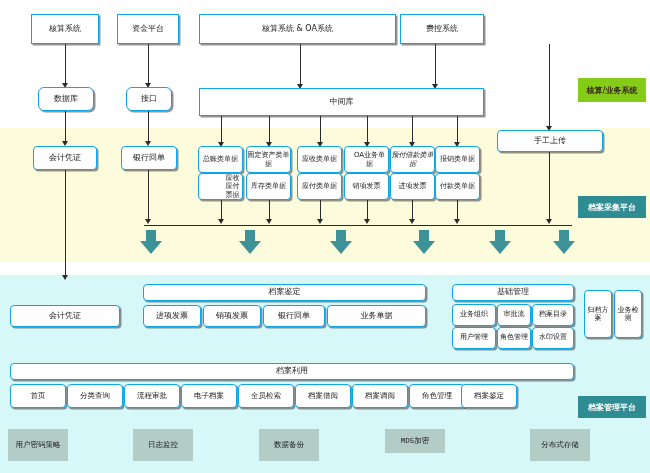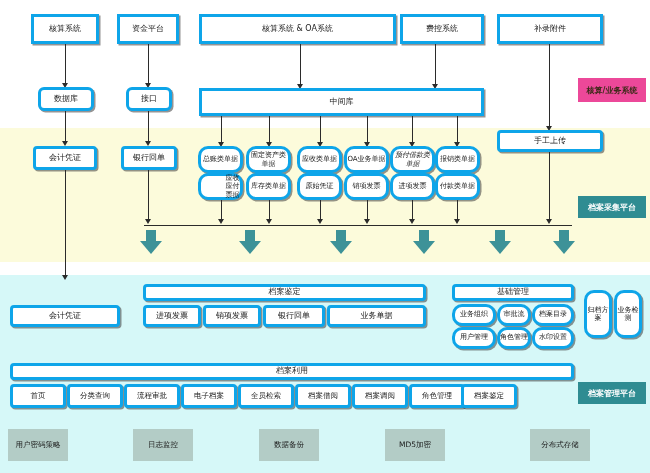--- a/index.html
+++ b/index.html
@@ -8,29 +8,29 @@
   #canvas{position:absolute;left:0;top:0;width:650px;height:473px;}
 
   
   .band{position:absolute;left:0;width:650px;}
   #band-collect{top:128px;height:134px;background:#fcfbdb;}
   #band-manage{top:275px;height:198px;background:#d6f8f8;}
 
   
   .node{
     position:absolute;box-sizing:border-box;
-    background:#ffffff;border:3px solid #0ea5e9;
+    background:#ffffff;border:1px solid #0ea5e9;
     display:flex;align-items:center;justify-content:center;text-align:center;
     color:#1a1a1a;line-height:1.05;
     box-shadow:1.5px 1.5px 0 rgba(60,60,60,.55);
   }
   .r4{border-radius:4px;}
   .r6{border-radius:6px;}
   .sq{border-radius:0;}
-  .f7{font-size:7px;border-radius:10px;}
+  .f7{font-size:7px;}
   .f75{font-size:7.5px;}
   .f8{font-size:8px;}
   .vert{line-height:1.15;}
 
   
   .vline{position:absolute;width:1px;background:#2b2b2b;}
   .hline{position:absolute;height:1px;background:#2b2b2b;}
   .arrowhead{position:absolute;width:0;height:0;
     border-left:3.5px solid transparent;border-right:3.5px solid transparent;
     border-top:5px solid #2b2b2b;}
@@ -39,23 +39,23 @@
   .bigarrow{position:absolute;width:22px;height:24px;}
   .bigarrow .stem{position:absolute;left:6px;top:0;width:10px;height:12px;background:#3d9298;}
   .bigarrow .head{position:absolute;left:0;top:11px;width:0;height:0;
     border-left:11px solid transparent;border-right:11px solid transparent;
     border-top:13px solid #3d9298;}
 
   
   .sidelabel{position:absolute;box-sizing:border-box;display:flex;
     align-items:center;justify-content:center;font-size:8px;font-weight:bold;
     color:#ffffff;text-align:center;}
-  #label-biz{background:#ec4899;color:#3a2a17;}
+  #label-biz{background:#84cc16;color:#3a2a17;}
   #label-collect{background:#2f8c92;}
-  #label-manage{background:#2f8c92;}
+  #label-manage{background:#2f8c92;margin-top:14px;}
 
   
   .chip{position:absolute;box-sizing:border-box;background:#b3ccc6;
     display:flex;align-items:center;justify-content:center;
     font-size:7.5px;color:#1a1a1a;text-align:center;}
 </style>
 </head>
 <body>
 
 <div id="canvas">
@@ -64,21 +64,20 @@
   <div class="band" id="band-manage"></div>
 
   <div class="sidelabel" id="label-biz" style="left:578px;top:78px;width:68px;height:24px;">核算/业务系统</div>
   <div class="sidelabel" id="label-collect" style="left:578px;top:196px;width:68px;height:22px;">档案采集平台</div>
   <div class="sidelabel" id="label-manage" style="left:578px;top:382px;width:68px;height:22px;">档案管理平台</div>
 
   <div class="node sq f8" style="left:31px;top:14px;width:68px;height:30px;">核算系统</div>
   <div class="node sq f8" style="left:117px;top:14px;width:62px;height:30px;">资金平台</div>
   <div class="node sq f8" style="left:199px;top:14px;width:197px;height:30px;">核算系统 &amp; OA系统</div>
   <div class="node sq f8" style="left:400px;top:14px;width:84px;height:30px;">费控系统</div>
-  <div class="node sq f8" style="left:497px;top:14px;width:106px;height:30px;">补录附件</div>
 
   <div class="vline" style="left:65px;top:44px;height:41px;"></div>
   <div class="arrowhead" style="left:61.5px;top:83px;"></div>
 
   <div class="vline" style="left:148px;top:44px;height:41px;"></div>
   <div class="arrowhead" style="left:144.5px;top:83px;"></div>
 
   <div class="vline" style="left:300px;top:44px;height:42px;"></div>
   <div class="arrowhead" style="left:296.5px;top:84px;"></div>
 
@@ -114,23 +113,23 @@
   <div class="node r4 f8" style="left:33px;top:146px;width:64px;height:24px;">会计凭证</div>
   <div class="node r4 f8" style="left:121px;top:146px;width:56px;height:24px;">银行回单</div>
 
   <div class="node r4 f7 vert" style="left:198px;top:146px;width:45px;height:27px;">总账类单据</div>
   <div class="node r4 f7 vert" style="left:198px;top:173px;width:45px;height:27px;padding-left:24px;">应收应付票据</div>
 
   <div class="node r4 f7 vert" style="left:246px;top:146px;width:45px;height:27px;">固定资产类单据</div>
   <div class="node r4 f7 vert" style="left:246px;top:173px;width:45px;height:27px;">库存类单据</div>
 
   <div class="node r4 f7 vert" style="left:297px;top:146px;width:45px;height:27px;">应收类单据</div>
-  <div class="node r4 f7 vert" style="left:297px;top:173px;width:45px;height:27px;">原始凭证</div>
-
-  <div class="node r4 f7 vert" style="left:344px;top:146px;width:45px;height:27px;">OA业务单据</div>
+  <div class="node r4 f7 vert" style="left:297px;top:173px;width:45px;height:27px;">应付类单据</div>
+
+  <div class="node r4 f7 vert" style="left:344px;top:146px;width:45px;height:27px;padding-left:6px;">OA业务单据</div>
   <div class="node r4 f7 vert" style="left:344px;top:173px;width:45px;height:27px;">销项发票</div>
 
   <div class="node r4 f7 vert" style="left:390px;top:146px;width:45px;height:27px;font-style:italic;">预付借款类单据</div>
   <div class="node r4 f7 vert" style="left:390px;top:173px;width:45px;height:27px;">进项发票</div>
 
   <div class="node r4 f7 vert" style="left:435px;top:146px;width:45px;height:27px;">报销类单据</div>
   <div class="node r4 f7 vert" style="left:435px;top:173px;width:45px;height:27px;">付款类单据</div>
 
   <div class="vline" style="left:148px;top:170px;height:52px;"></div>
   <div class="arrowhead" style="left:144.5px;top:219px;"></div>
@@ -205,16 +204,16 @@
   <div class="node r4 f75" style="left:181px;top:384px;width:56px;height:24px;">电子档案</div>
   <div class="node r4 f75" style="left:238px;top:384px;width:56px;height:24px;">全员检索</div>
   <div class="node r4 f75" style="left:295px;top:384px;width:56px;height:24px;">档案借阅</div>
   <div class="node r4 f75" style="left:352px;top:384px;width:56px;height:24px;">档案调阅</div>
   <div class="node r4 f75" style="left:409px;top:384px;width:56px;height:24px;">角色管理</div>
   <div class="node r4 f75" style="left:461px;top:384px;width:56px;height:24px;">档案鉴定</div>
 
   <div class="chip" style="left:8px;top:429px;width:60px;height:32px;">用户密码策略</div>
   <div class="chip" style="left:133px;top:429px;width:60px;height:32px;">日志监控</div>
   <div class="chip" style="left:259px;top:429px;width:60px;height:32px;">数据备份</div>
-  <div class="chip" style="left:385px;top:429px;width:60px;height:32px;">MD5加密</div>
+  <div class="chip" style="left:385px;top:429px;width:60px;height:24px;font-family:Liberation Mono, monospace;">MD5加密</div>
   <div class="chip" style="left:530px;top:429px;width:60px;height:32px;">分布式存储</div>
 
 </div>
 
 </body></html>

